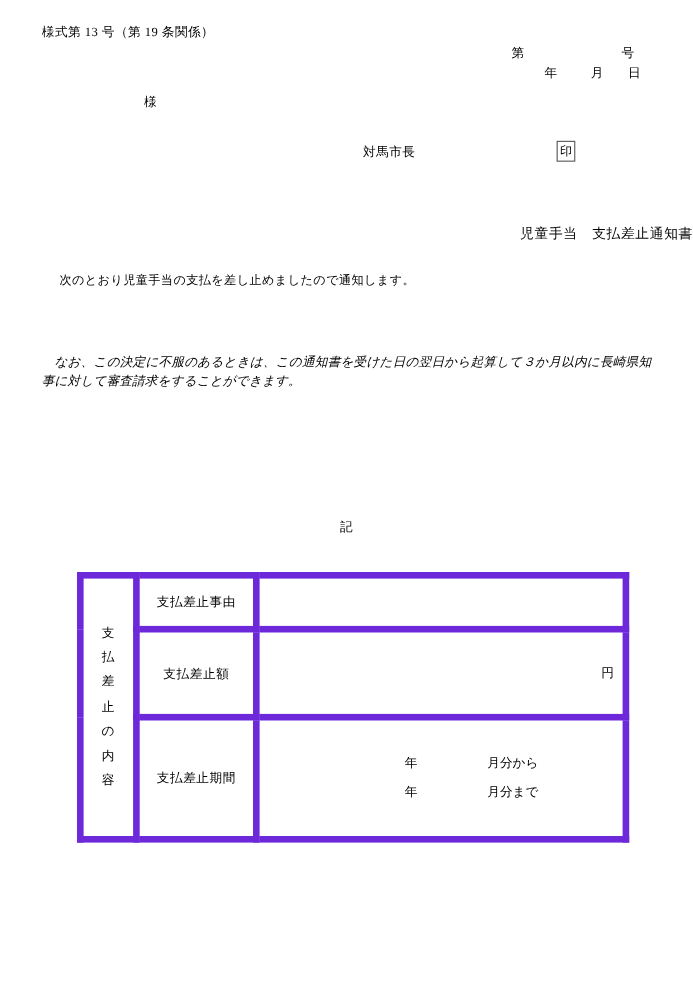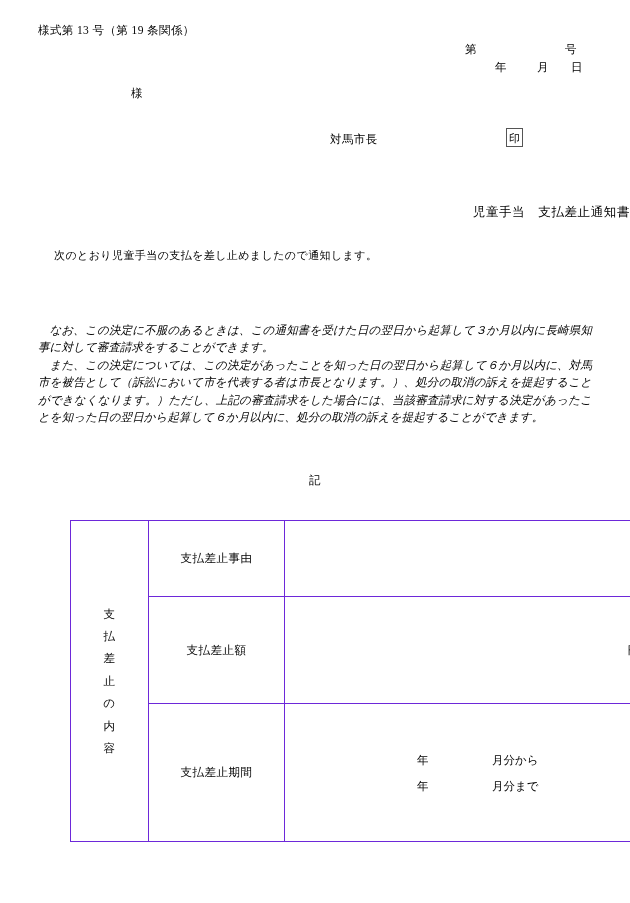--- a/index.html
+++ b/index.html
@@ -127,22 +127,22 @@
   #detail-table {
     position: absolute;
     left: 70px;
     top: 520px;
     width: 478px;
     border-collapse: collapse;
     table-layout: fixed;
     font-size: 11.5px;
   }
   #detail-table td {
-    border: 1px solid #6d28d9;
-    padding: 16px;
+    border: 6px solid #6d28d9;
+    padding: 0;
     vertical-align: middle;
   }
   
   td.vhead {
     width: 45px;
     text-align: center;
     padding: 6px 0;
   }
   .vhead-inner {
     display: block;
@@ -202,21 +202,20 @@
 
   <div class="txt" id="issuer-name">対馬市長</div>
   <div id="issuer-seal">印</div>
 
   <div class="txt" id="doc-title">児童手当　支払差止通知書</div>
 
   <div class="txt" id="lead-sentence">次のとおり児童手当の支払を差し止めましたので通知します。</div>
 
   <div id="body-block">
     <p>なお、この決定に不服のあるときは、この通知書を受けた日の翌日から起算して３か月以内に長崎県知事に対して審査請求をすることができます。</p>
-    <p>また、この決定については、この決定があったことを知った日の翌日から起算して６か月以内に、対馬市を被告として（訴訟において市を代表する者は市長となります。）、処分の取消の訴えを提起することができなくなります。）ただし、上記の審査請求をした場合には、当該審査請求に対する決定があったことを知った日の翌日から起算して６か月以内に、処分の取消の訴えを提起することができます。</p>
   </div>
 
   <div class="txt" id="ki-marker">記</div>
 
   <table id="detail-table">
     <tbody>
       <tr>
         <td class="vhead" rowspan="3">
           <span class="vhead-inner" id="vhead-chars">
               <span style="display: block;">支</span>

